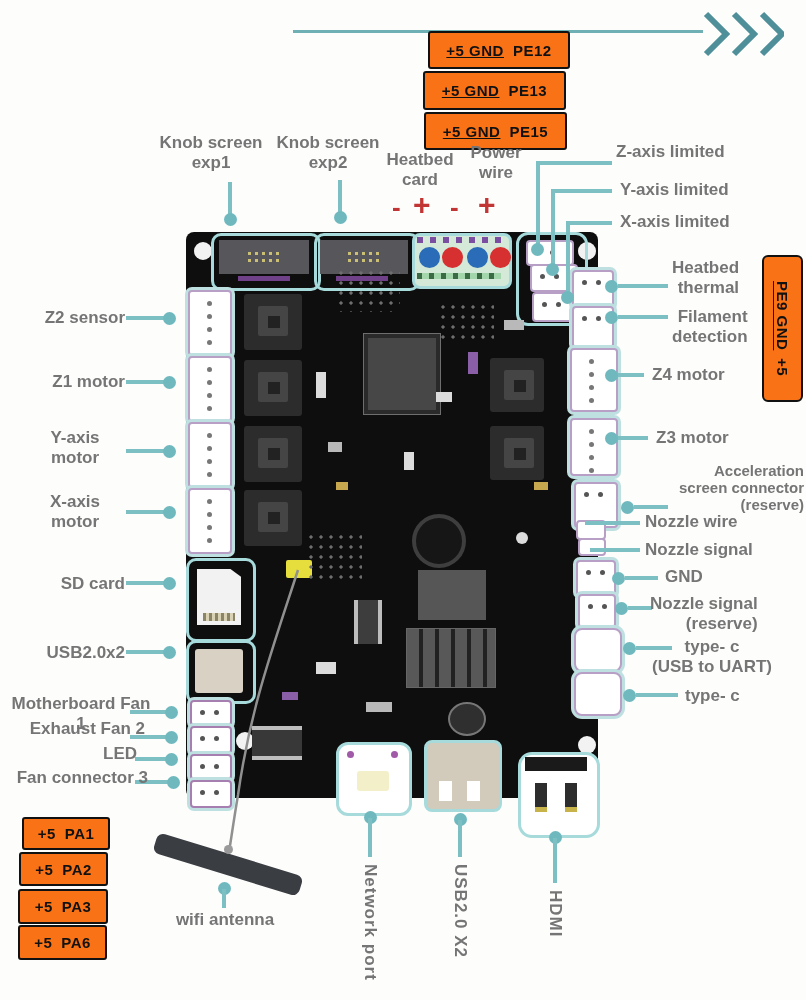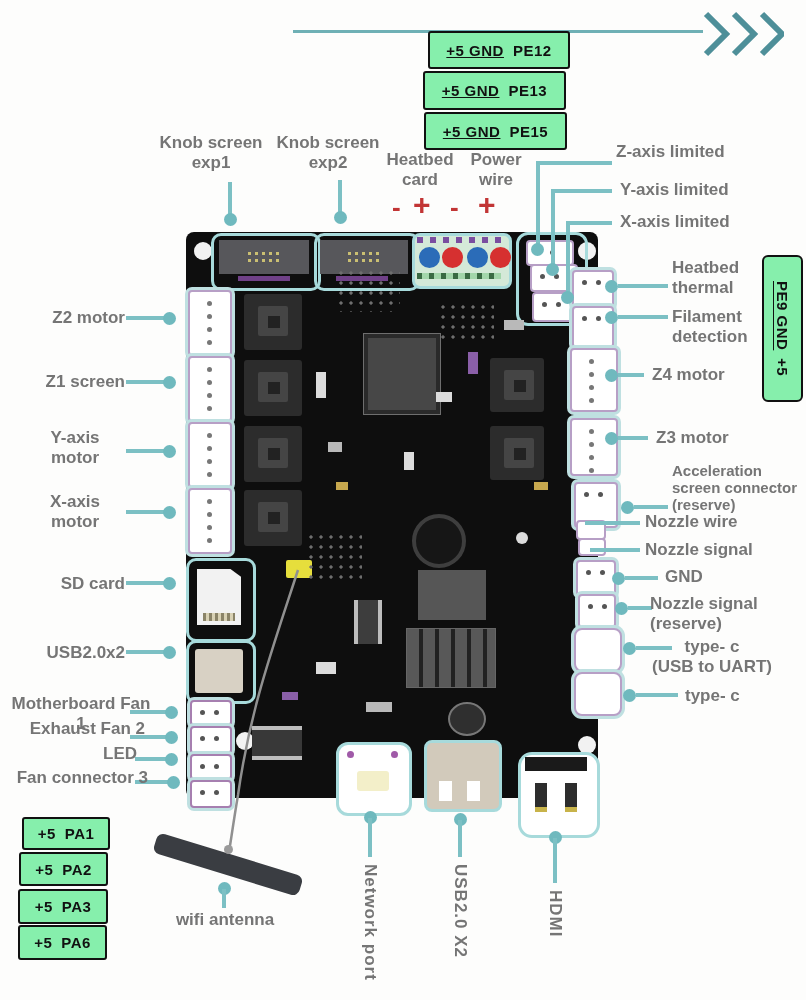--- a/index.html
+++ b/index.html
@@ -1,23 +1,23 @@
 <!DOCTYPE html>
 <html><head>
 <meta charset="utf-8">
 <style>
   html,body{margin:0;padding:0;background:#f7f7f5;}
   #stage{position:relative;width:806px;height:1000px;background:#fdfdfc;overflow:hidden;
          font-family:"Liberation Sans",sans-serif;}
   .abs{position:absolute;}
-  .lbl{position:absolute;font-weight:bold;color:#757575;font-size:17px;line-height:20px;}
+  .lbl{position:absolute;font-weight:bold;color:#757575;font-size:17px;line-height:20px;text-align:right;}
   .lbl.sm{font-size:15px;line-height:17px;}
   .lead{position:absolute;background:#7cc0c4;}
   .dot{position:absolute;width:13px;height:13px;border-radius:50%;background:#6fb9be;}
-  .pebox{position:absolute;background:#86efac;border:2.5px solid #111;border-radius:3px;
+  .pebox{position:absolute;background:#f97316;border:2.5px solid #111;border-radius:3px;
          display:flex;align-items:center;justify-content:center;gap:9px;
          font-weight:bold;font-size:15px;color:#111;letter-spacing:.5px;}
   .pebox .u{text-decoration:underline;}
   .conn{position:absolute;background:#fff;border:2px solid #b79fc6;border-radius:4px;
         box-shadow:0 0 0 3px #bfe0e1;}
   .pins4{position:absolute;left:17px;top:9px;width:5px;height:5px;border-radius:50%;background:#777;
          box-shadow:0 13px 0 #777,0 26px 0 #777,0 39px 0 #777;}
   .pins2{position:absolute;left:8px;top:8px;width:5px;height:5px;border-radius:50%;background:#555;
          box-shadow:14px 0 0 #555;}
   .outline{position:absolute;border:3px solid #a7dadb;border-radius:10px;}
@@ -67,21 +67,21 @@
     <div>exp1</div>
   </div>
   <div class="lbl" style="left:272px;top:133px;width:112px;text-align:center;">
     <div>Knob screen</div>
     <div>exp2</div>
   </div>
   <div class="lbl" style="left:381px;top:150px;width:78px;text-align:center;">
     <div>Heatbed</div>
     <div>card</div>
   </div>
-  <div class="lbl" style="left:458px;top:150px;width:76px;text-align:center;">
+  <div class="lbl" style="left:458px;top:143px;width:76px;text-align:center;">
     <div>Power</div>
     <div>wire</div>
   </div>
   <span class="red" style="left:392px;top:192px;font-size:26px;">-</span>
   <span class="red" style="left:413px;top:188px;font-size:30px;">+</span>
   <span class="red" style="left:450px;top:192px;font-size:26px;">-</span>
   <span class="red" style="left:478px;top:188px;font-size:30px;">+</span>
 
   <div class="abs" style="left:186px;top:232px;width:412px;height:566px;background:#0e0e0e;border-radius:8px;">
 
@@ -342,22 +342,22 @@
   <div class="lbl" style="left:650px;top:594px;">
     <div>Nozzle signal</div>
     <div>(reserve)</div>
   </div>
   <div class="lbl" style="left:650px;top:637px;width:124px;text-align:center;">
     <div>type- c</div>
     <div>(USB to UART)</div>
   </div>
   <div class="lbl" style="left:685px;top:686px;">type- c</div>
 
-  <div class="lbl" style="left:30px;top:308px;width:95px;text-align:right;">Z2 motor</div>
-  <div class="lbl" style="left:30px;top:372px;width:95px;text-align:right;">Z1 screen</div>
+  <div class="lbl" style="left:30px;top:308px;width:95px;text-align:right;">Z2 sensor</div>
+  <div class="lbl" style="left:30px;top:372px;width:95px;text-align:right;">Z1 motor</div>
   <div class="lbl" style="left:35px;top:428px;width:80px;text-align:center;">
     <div>Y-axis</div>
     <div>motor</div>
   </div>
   <div class="lbl" style="left:35px;top:492px;width:80px;text-align:center;">
     <div>X-axis</div>
     <div>motor</div>
   </div>
   <div class="lbl" style="left:30px;top:574px;width:95px;text-align:right;">SD card</div>
   <div class="lbl" style="left:20px;top:643px;width:105px;text-align:right;">USB2.0x2</div>

